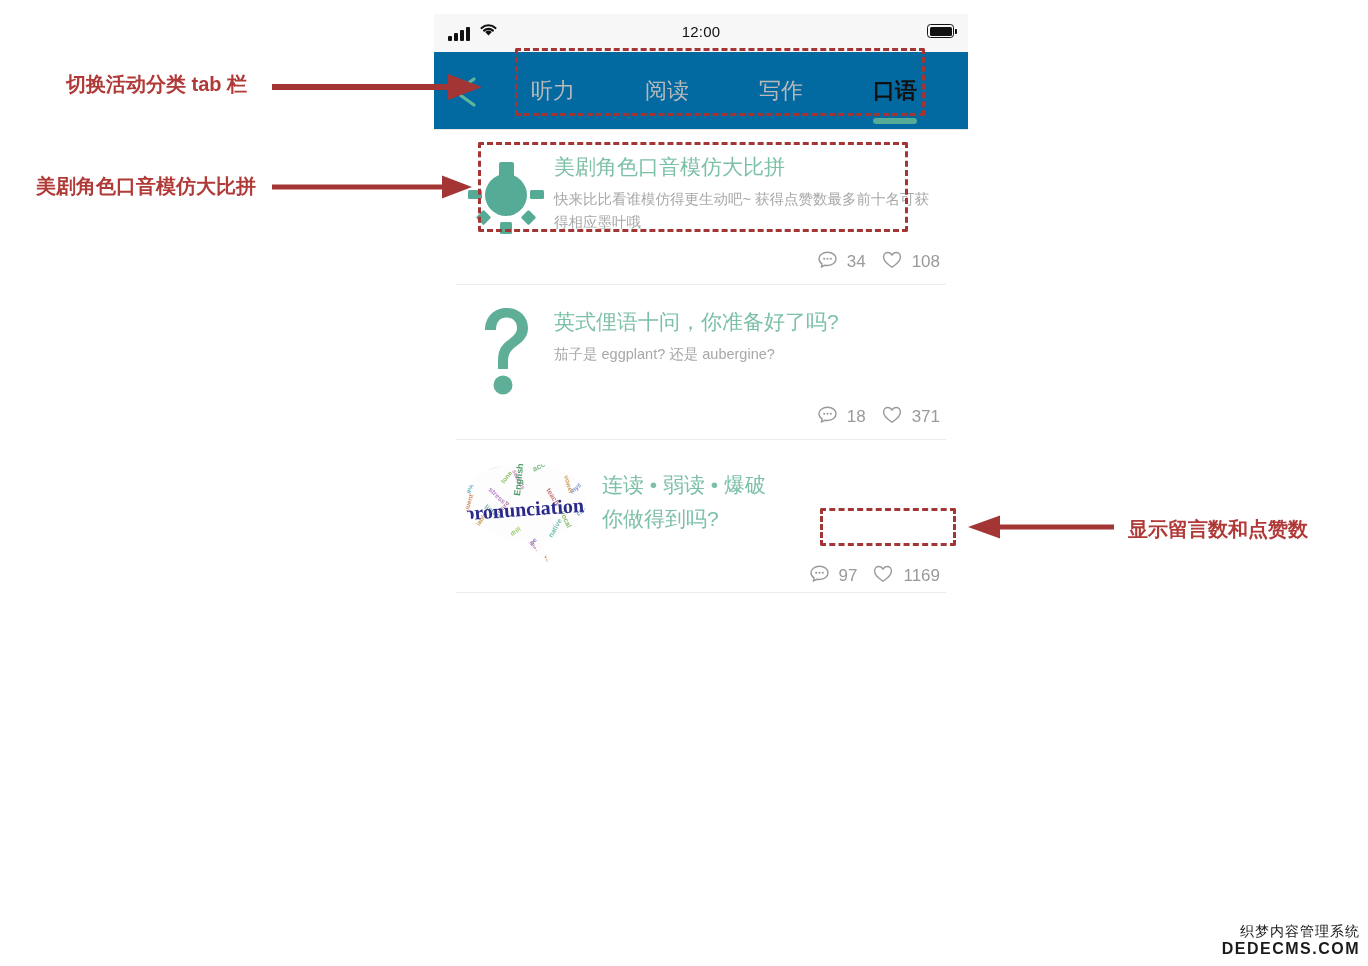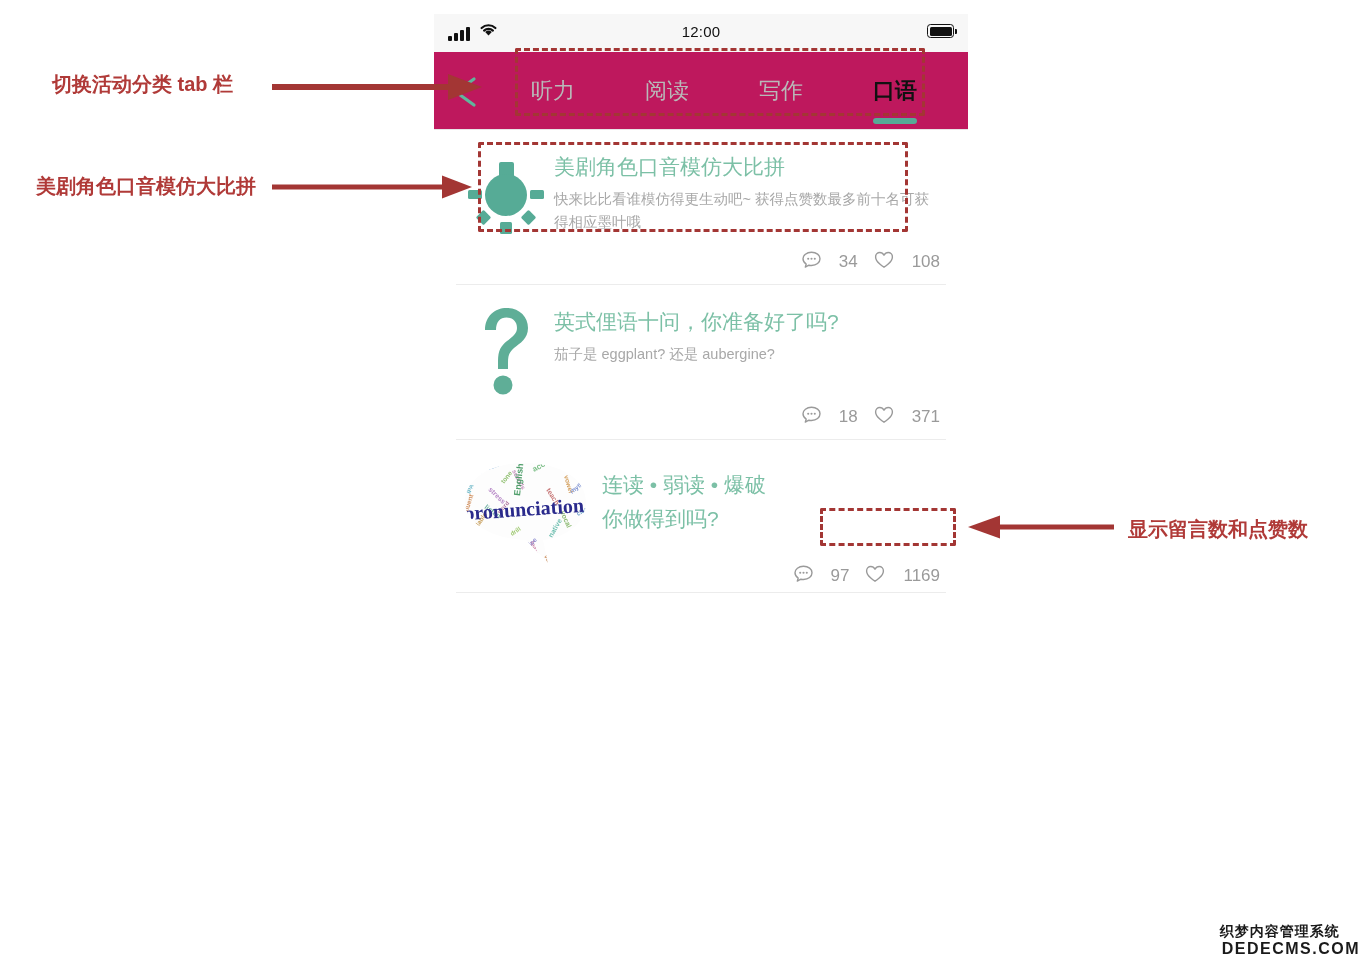--- a/index.html
+++ b/index.html
@@ -74,21 +74,21 @@
   .sb-battery > span {
     display: block; width: 100%; height: 100%;
     background: #111; border-radius: 1.5px;
   }
 
   
   #tab-bar {
     position: absolute;
     left: 0; top: 38px;
     width: 534px; height: 78px;
-    background: #be185d;
+    background: #0369a1;
     border-bottom: 1px solid #e6e6e6;
     box-sizing: border-box;
   }
   #back-chevron {
     position: absolute;
     left: 16px; top: 24px;
     width: 30px; height: 32px;
   }
   .tabs {
     position: absolute;
@@ -174,21 +174,21 @@
     justify-content: flex-end;
     align-items: center;
     gap: 16px;
     margin-top: 6px;
     padding-right: 2px;
     height: 28px;
   }
   .stat {
     display: flex;
     align-items: center;
-    gap: 18px;
+    gap: 10px;
     color: #9a9a9a;
     font-size: 17px;
   }
   .footer-note {
     text-align: center;
     color: #a9a9a9;
     font-size: 17px;
     padding: 26px 0 10px 0;
   }
 
@@ -221,23 +221,24 @@
   #watermark {
     position: absolute;
     right: 8px;
     bottom: 8px;
     text-align: center;
     line-height: 1.12;
     color: #1a1a1a;
   }
   #watermark .wm-cn {
     font-size: 14px;
-    font-weight: bold;
+    font-weight: normal;
     letter-spacing: 1px;
     display: block;
+    text-align: right;
   }
   #watermark .wm-en {
     font-size: 16px;
     font-weight: bold;
     letter-spacing: 1.5px;
     display: block;
     margin-left: 22px;
   }
 </style>
 </head>
@@ -444,21 +445,21 @@
     <div class="footer-note">更多活动敬请期待</div>
   </div>
 </div>
 
 <div class="dash-box" style="left:515px; top:48px; width:410px; height:68px;"></div>
 
 <div class="dash-box" style="left:478px; top:142px; width:430px; height:90px;"></div>
 
 <div class="dash-box" style="left:820px; top:508px; width:136px; height:38px;"></div>
 
-<div class="ann-label" style="left:52px; top:71px;">切换活动分类 tab 栏</div>
+<div class="ann-label" style="left:66px; top:71px;">切换活动分类 tab 栏</div>
 <svg class="ann-arrow" style="left:272px; top:74px;" width="210" height="26" viewBox="0 0 210 26">
   <line x1="0" y1="13" x2="182" y2="13" stroke="#a33634" stroke-width="6"></line>
   <polygon points="210,13 176,0 176,26" fill="#a33634"></polygon>
 </svg>
 
 <div class="ann-label" style="left:36px; top:173px;">美剧角色口音模仿大比拼</div>
 <svg class="ann-arrow" style="left:272px; top:174px;" width="200" height="26" viewBox="0 0 200 26">
   <line x1="0" y1="13" x2="176" y2="13" stroke="#a33634" stroke-width="5"></line>
   <polygon points="200,13 170,1.5 170,24.5" fill="#a33634"></polygon>
 </svg>

